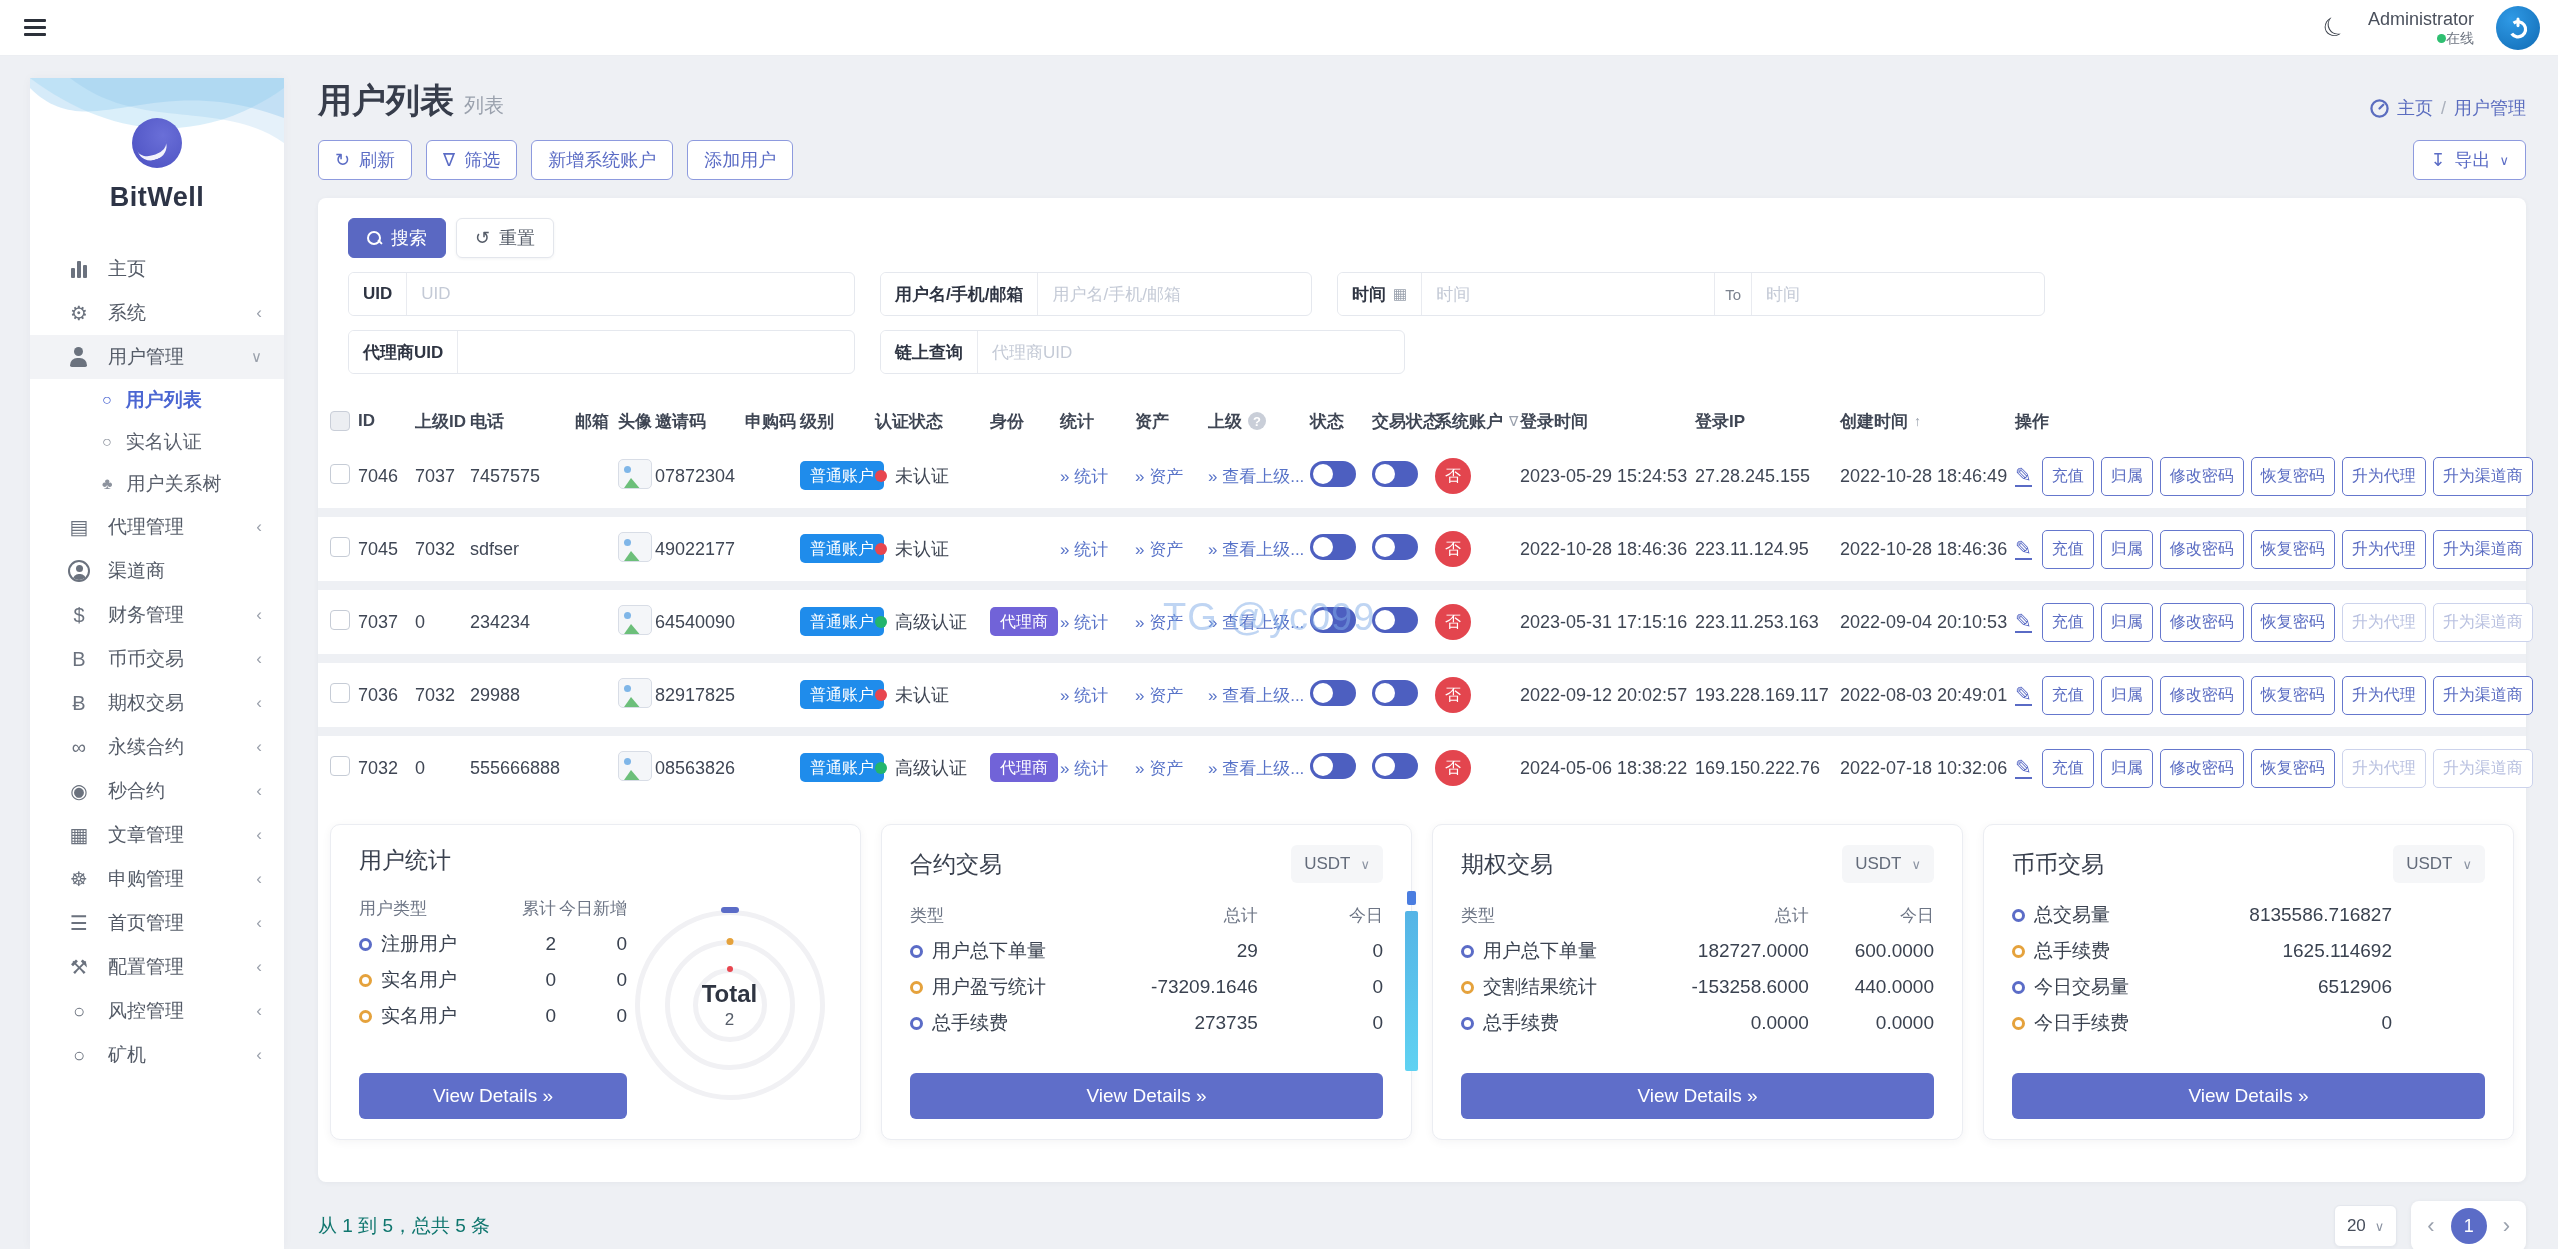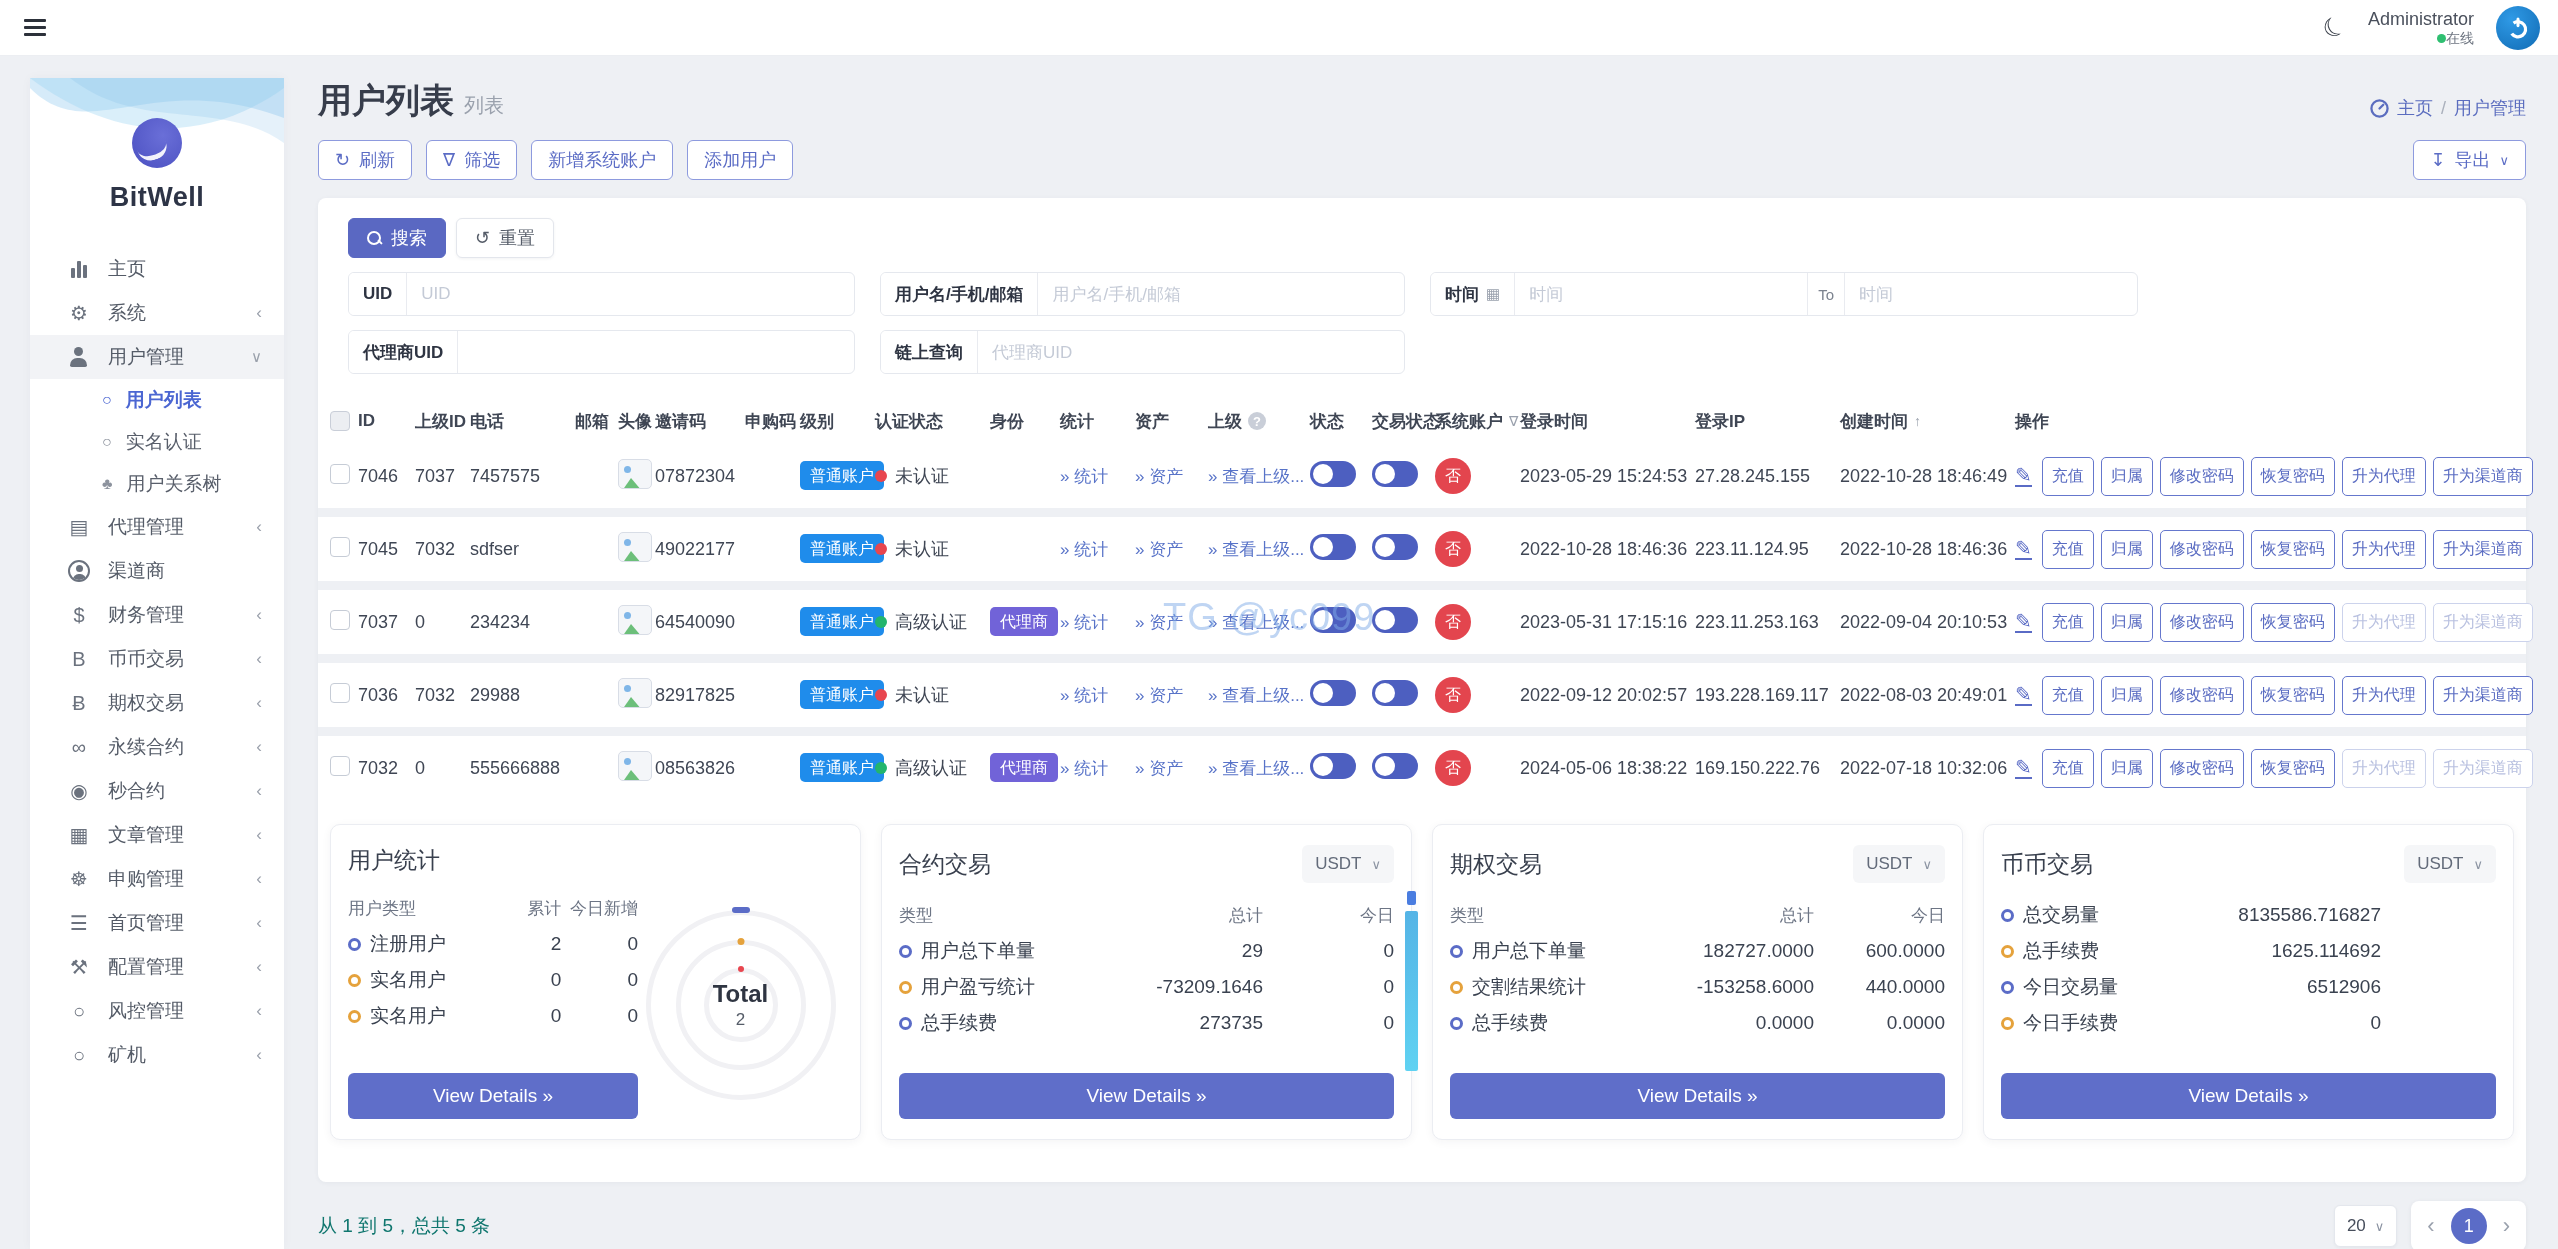--- a/index.html
+++ b/index.html
@@ -69,21 +69,21 @@
   .btn-reset{display:inline-flex;align-items:center;gap:9px;height:40px;padding:0 18px;background:#fff;border-radius:6px;color:#555c68;font-size:18px;cursor:pointer;border:1px solid #e3e6ec;box-shadow:0 1px 3px rgba(40,50,70,.06);}
   .mag{position:relative;width:15px;height:15px;display:inline-block;}
   .mag::before{content:"";position:absolute;top:0;left:0;width:10px;height:10px;border:2px solid #fff;border-radius:50%;}
   .mag::after{content:"";position:absolute;left:10px;top:10px;width:6px;height:2px;background:#fff;transform:rotate(45deg);border-radius:1px;}
   .fields-row{display:flex;gap:25px;margin-top:14px;}
   .field-group{display:flex;align-items:stretch;border:1px solid #e5e8ee;border-radius:6px;background:#fff;height:44px;overflow:hidden;}
   .field-label{display:flex;align-items:center;gap:7px;padding:0 14px;font-size:17px;font-weight:bold;color:#2e3442;border-right:1px solid #e9ebf0;white-space:nowrap;background:#fff;}
   .field-label .mini{color:#9aa1ad;font-weight:normal;font-size:15px;}
   .field-input{flex:1;display:flex;align-items:center;padding:0 14px;font-size:17px;color:#c4cad6;}
   .field-sep{display:flex;align-items:center;padding:0 10px;font-size:15px;color:#7c838f;border-left:1px solid #e9ebf0;border-right:1px solid #e9ebf0;}
-  .w-uid{width:507px;}.w-account{width:525px;}.w-time{width:708px;}.w-agent{width:507px;}.w-chain{width:525px;}
+  .w-uid{width:507px;}.w-account{width:432px;}.w-time{width:708px;}.w-agent{width:507px;}.w-chain{width:525px;}
 
   
   .tgrid{display:grid;grid-template-columns:40px 57px 55px 105px 43px 37px 90px 55px 75px 115px 70px 75px 73px 102px 62px 63px 85px 175px 145px 175px 1fr;align-items:center;}
   .thead{height:46px;margin-top:24px;font-size:17px;font-weight:bold;color:#3f4654;}
   .thead .hcell{display:flex;align-items:center;gap:6px;white-space:nowrap;}
   .hicon{color:#9aa1ad;font-weight:normal;font-size:14px;}
   .help-q{width:18px;height:18px;border-radius:50%;background:#c9ced8;color:#fff;font-size:13px;display:inline-flex;align-items:center;justify-content:center;font-weight:bold;}
   .tbody{background:#eef0f4;}
   .trow{background:#fff;height:64px;margin-bottom:9px;font-size:18px;color:#3f4654;}
   .trow:last-child{margin-bottom:0;}
@@ -101,21 +101,21 @@
   .toggle{width:46px;height:26px;border-radius:13px;background:#4d5fc0;position:relative;display:inline-block;cursor:pointer;}
   .toggle::after{content:"";position:absolute;left:3px;top:3px;width:20px;height:20px;border-radius:50%;background:#fff;}
   .sys-badge{width:36px;height:36px;border-radius:50%;background:#e3454e;color:#fff;font-size:16px;display:inline-flex;align-items:center;justify-content:center;}
   .ops{display:flex;align-items:center;gap:7px;white-space:nowrap;padding-right:6px;}
   .edit-link{color:#5a6bc5;font-size:20px;border-bottom:2px solid #5a6bc5;line-height:1;cursor:pointer;margin-right:3px;}
   .op-btn{border:1px solid #6577cd;color:#5a6cc2;background:#fff;border-radius:5px;font-size:16px;padding:8px 9px;cursor:pointer;white-space:nowrap;}
   .op-btn.disabled{border-color:#ccd3ec;color:#b9c1e0;cursor:default;}
 
   
   .stats-row{display:flex;gap:20px;margin:24px 12px 0 12px;}
-  .stat-card{flex:1;height:316px;border:1px solid #ebedf2;border-radius:10px;box-shadow:0 2px 10px rgba(31,45,61,.05);padding:20px 17px;position:relative;background:#fff;display:flex;flex-direction:column;}
+  .stat-card{flex:1;height:316px;border:1px solid #ebedf2;border-radius:10px;box-shadow:0 2px 10px rgba(31,45,61,.05);padding:20px 28px;position:relative;background:#fff;display:flex;flex-direction:column;}
   .stat-head{display:flex;align-items:center;justify-content:space-between;}
   .stat-title{font-size:23px;color:#39404e;}
   .currency-chip{display:inline-flex;align-items:center;gap:10px;background:#f5f6f8;border-radius:6px;padding:9px 13px;font-size:17px;color:#636b7a;cursor:pointer;}
   .currency-chip .chev{color:#8b93a2;}
   .stat-body{flex:1;display:flex;margin-top:14px;}
   .stat-left{flex:1;display:flex;flex-direction:column;}
   .stat-table{flex:1;}
   .srow{display:grid;align-items:center;font-size:19px;color:#3a4250;height:36px;}
   .srow.head{font-size:17px;color:#6d7585;}
   .srow .num{text-align:right;}

